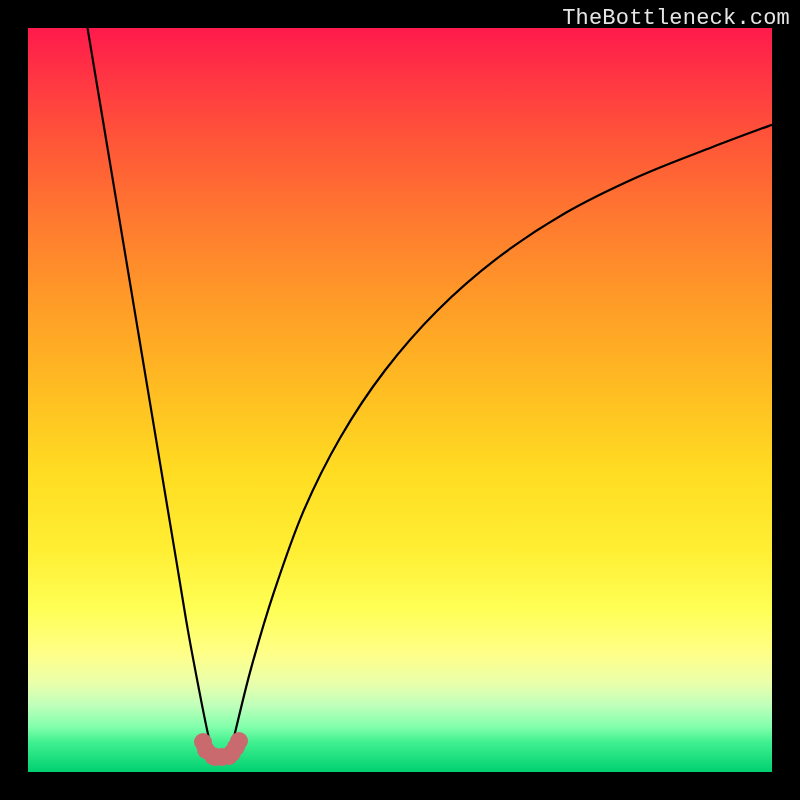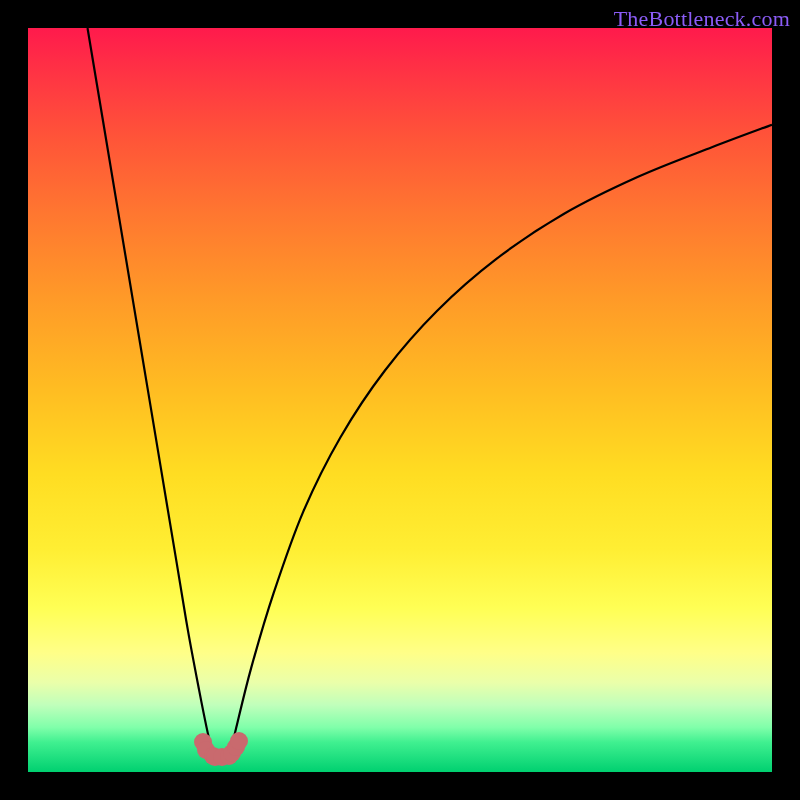--- a/index.html
+++ b/index.html
@@ -32,23 +32,23 @@
       #80ffaa 94%,
       #40f090 96%,
       #20e080 98%,
       #00d070 100%
     );
   }
   .watermark {
     position: absolute;
     top: 6px;
     right: 10px;
-    font-family: Liberation Serif, serif;
+    font-family: Liberation Mono, monospace;
     font-size: 22px;
-    color: #8b5cf6;
+    color: #e5e5e5;
     letter-spacing: 0.2px;
     font-weight: 500;
   }
   svg.curve {
     position: absolute;
     left: 0;
     top: 0;
     width: 744px;
     height: 744px;
   }

